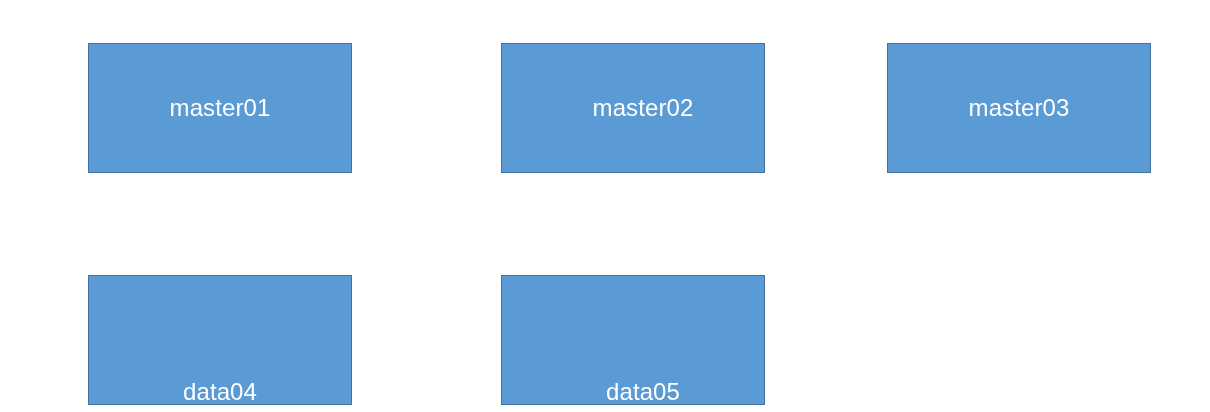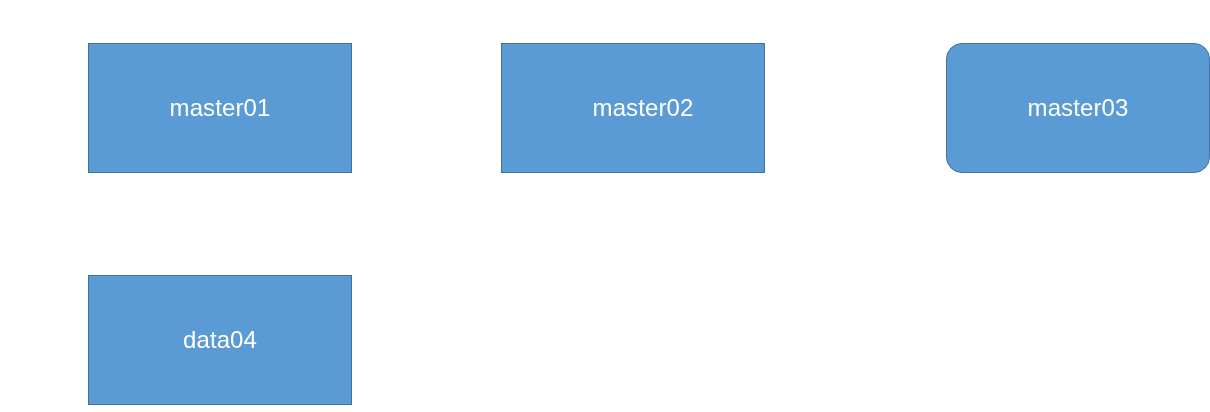--- a/index.html
+++ b/index.html
@@ -36,24 +36,24 @@
     font-weight: 400;
     line-height: 1;
     letter-spacing: 0.1px;
     text-align: center;
     white-space: nowrap;
     user-select: none;
   }
   
   .col-1 { left: 88px; }
   .col-2 { left: 501px; padding-left: 20px; }
-  .col-3 { left: 946px; border-radius: 16px; }
+  .col-3 { left: 887px; }
   
   .row-1 { top: 43px; }
-  .row-2 { top: 275px; }
+  .row-2 { top: 275px; align-items: flex-end; }
 </style>
 </head>
 <body>
 
 <div id="canvas">
 
   <div class="node-box col-1 row-1">
     <span class="node-label">master01</span>
   </div>
 
@@ -62,15 +62,18 @@
   </div>
 
   <div class="node-box col-3 row-1">
     <span class="node-label">master03</span>
   </div>
 
   <div class="node-box col-1 row-2">
     <span class="node-label">data04</span>
   </div>
 
+  <div class="node-box col-2 row-2">
+    <span class="node-label">data05</span>
+  </div>
 
 
 </div>
 
 </body></html>

